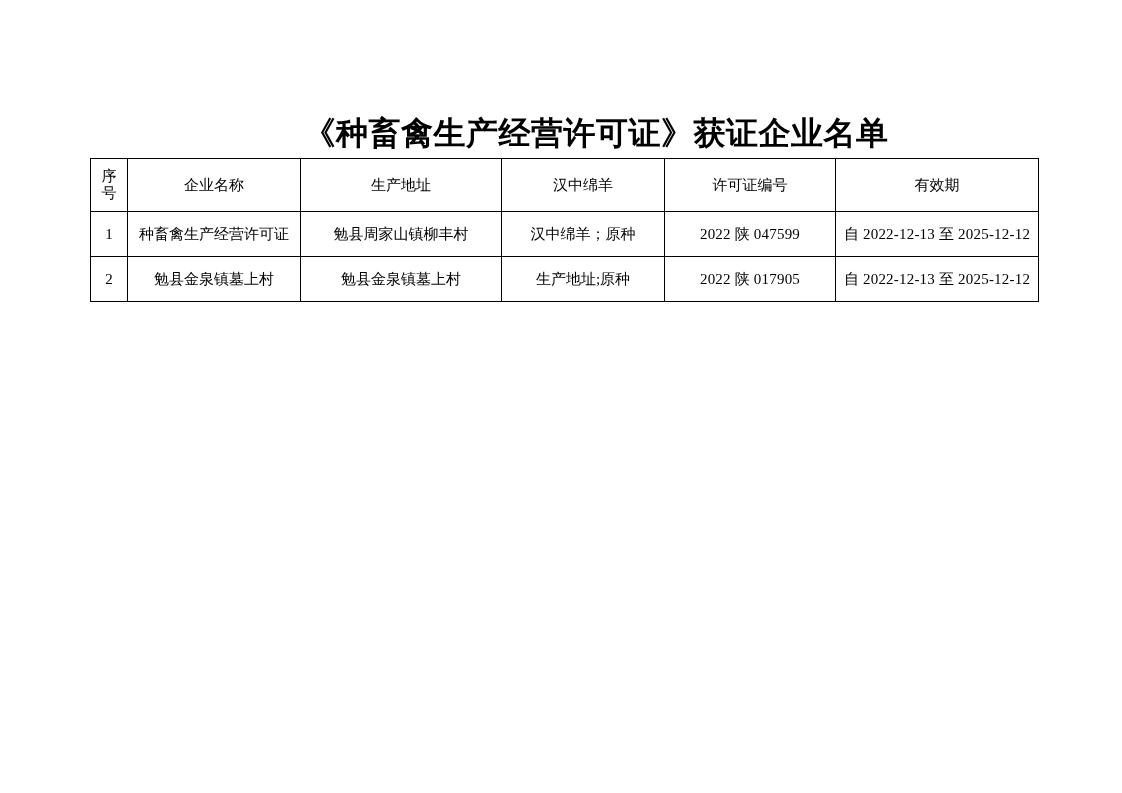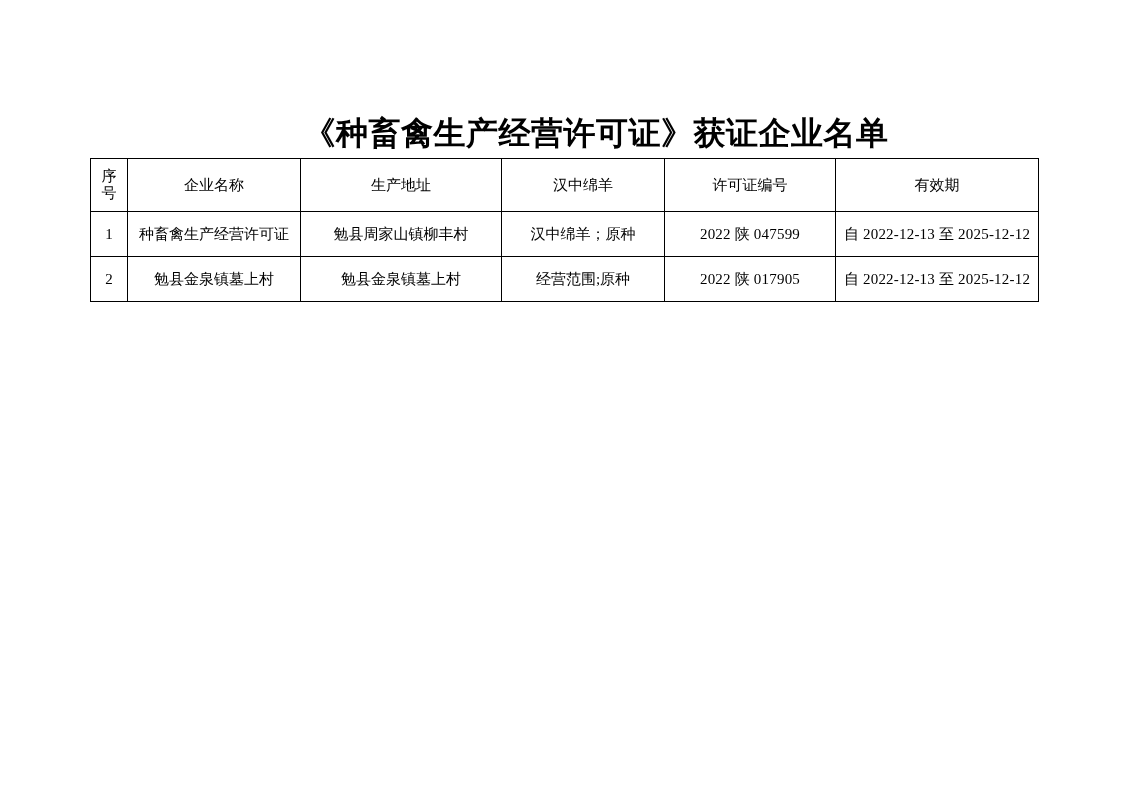--- a/index.html
+++ b/index.html
@@ -112,21 +112,21 @@
           <td class="col-name">种畜禽生产经营许可证</td>
           <td class="col-addr">勉县周家山镇柳丰村</td>
           <td class="col-scope">汉中绵羊；原种</td>
           <td class="col-cert latin">2022 陕 047599</td>
           <td class="col-valid latin">自 2022-12-13 至 2025-12-12</td>
         </tr>
         <tr>
           <td class="col-seq num-cell">2</td>
           <td class="col-name">勉县金泉镇墓上村</td>
           <td class="col-addr">勉县金泉镇墓上村</td>
-          <td class="col-scope">经营范围;原种</td>
+          <td class="col-scope">生产地址;原种</td>
           <td class="col-cert latin">2022 陕 017905</td>
           <td class="col-valid latin">自 2022-12-13 至 2025-12-12</td>
         </tr>
       </tbody>
     </table>
   </div>
 
 </div>
 
 </body></html>

